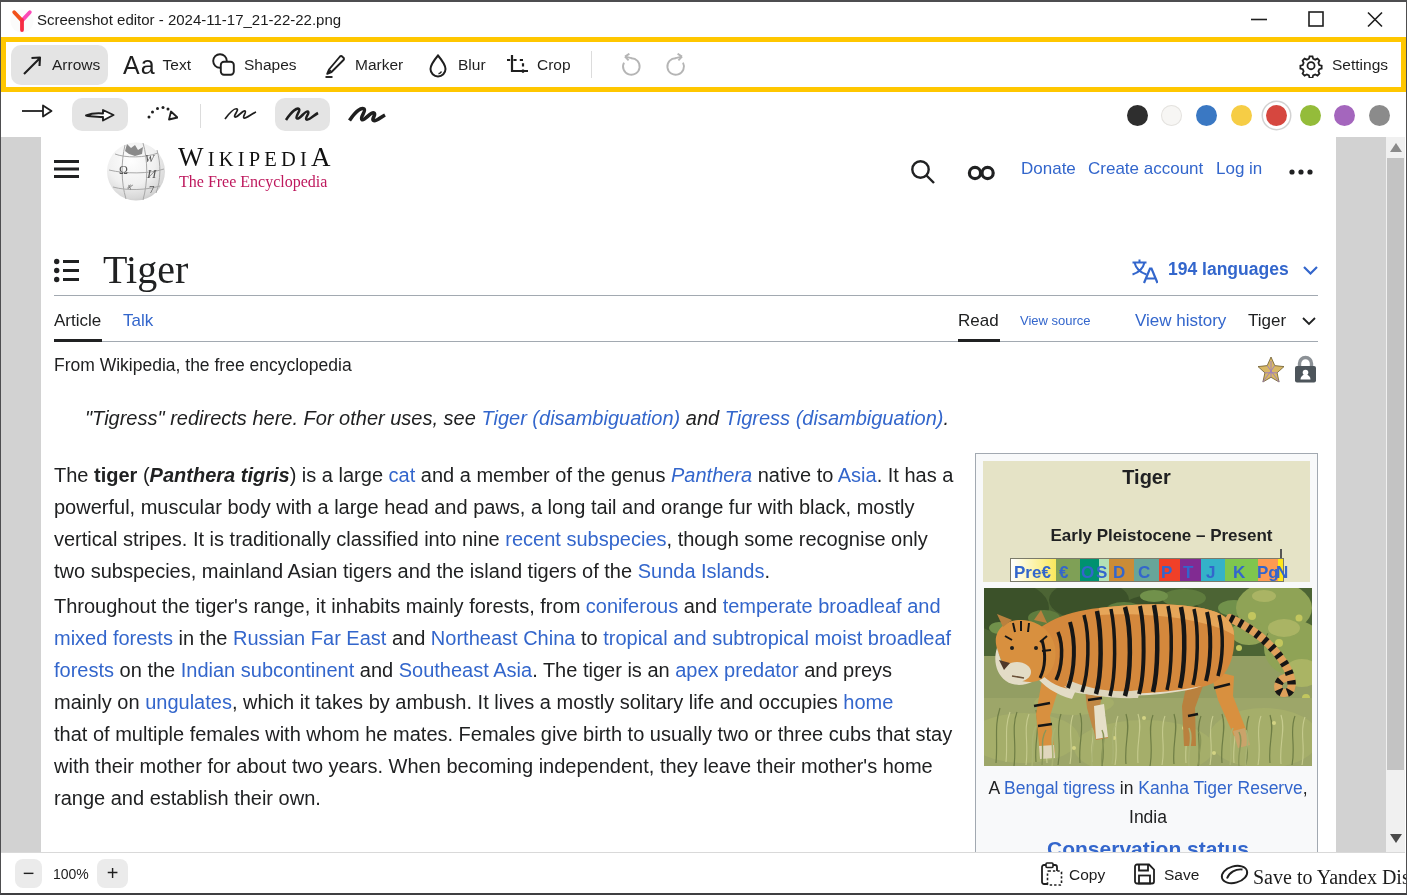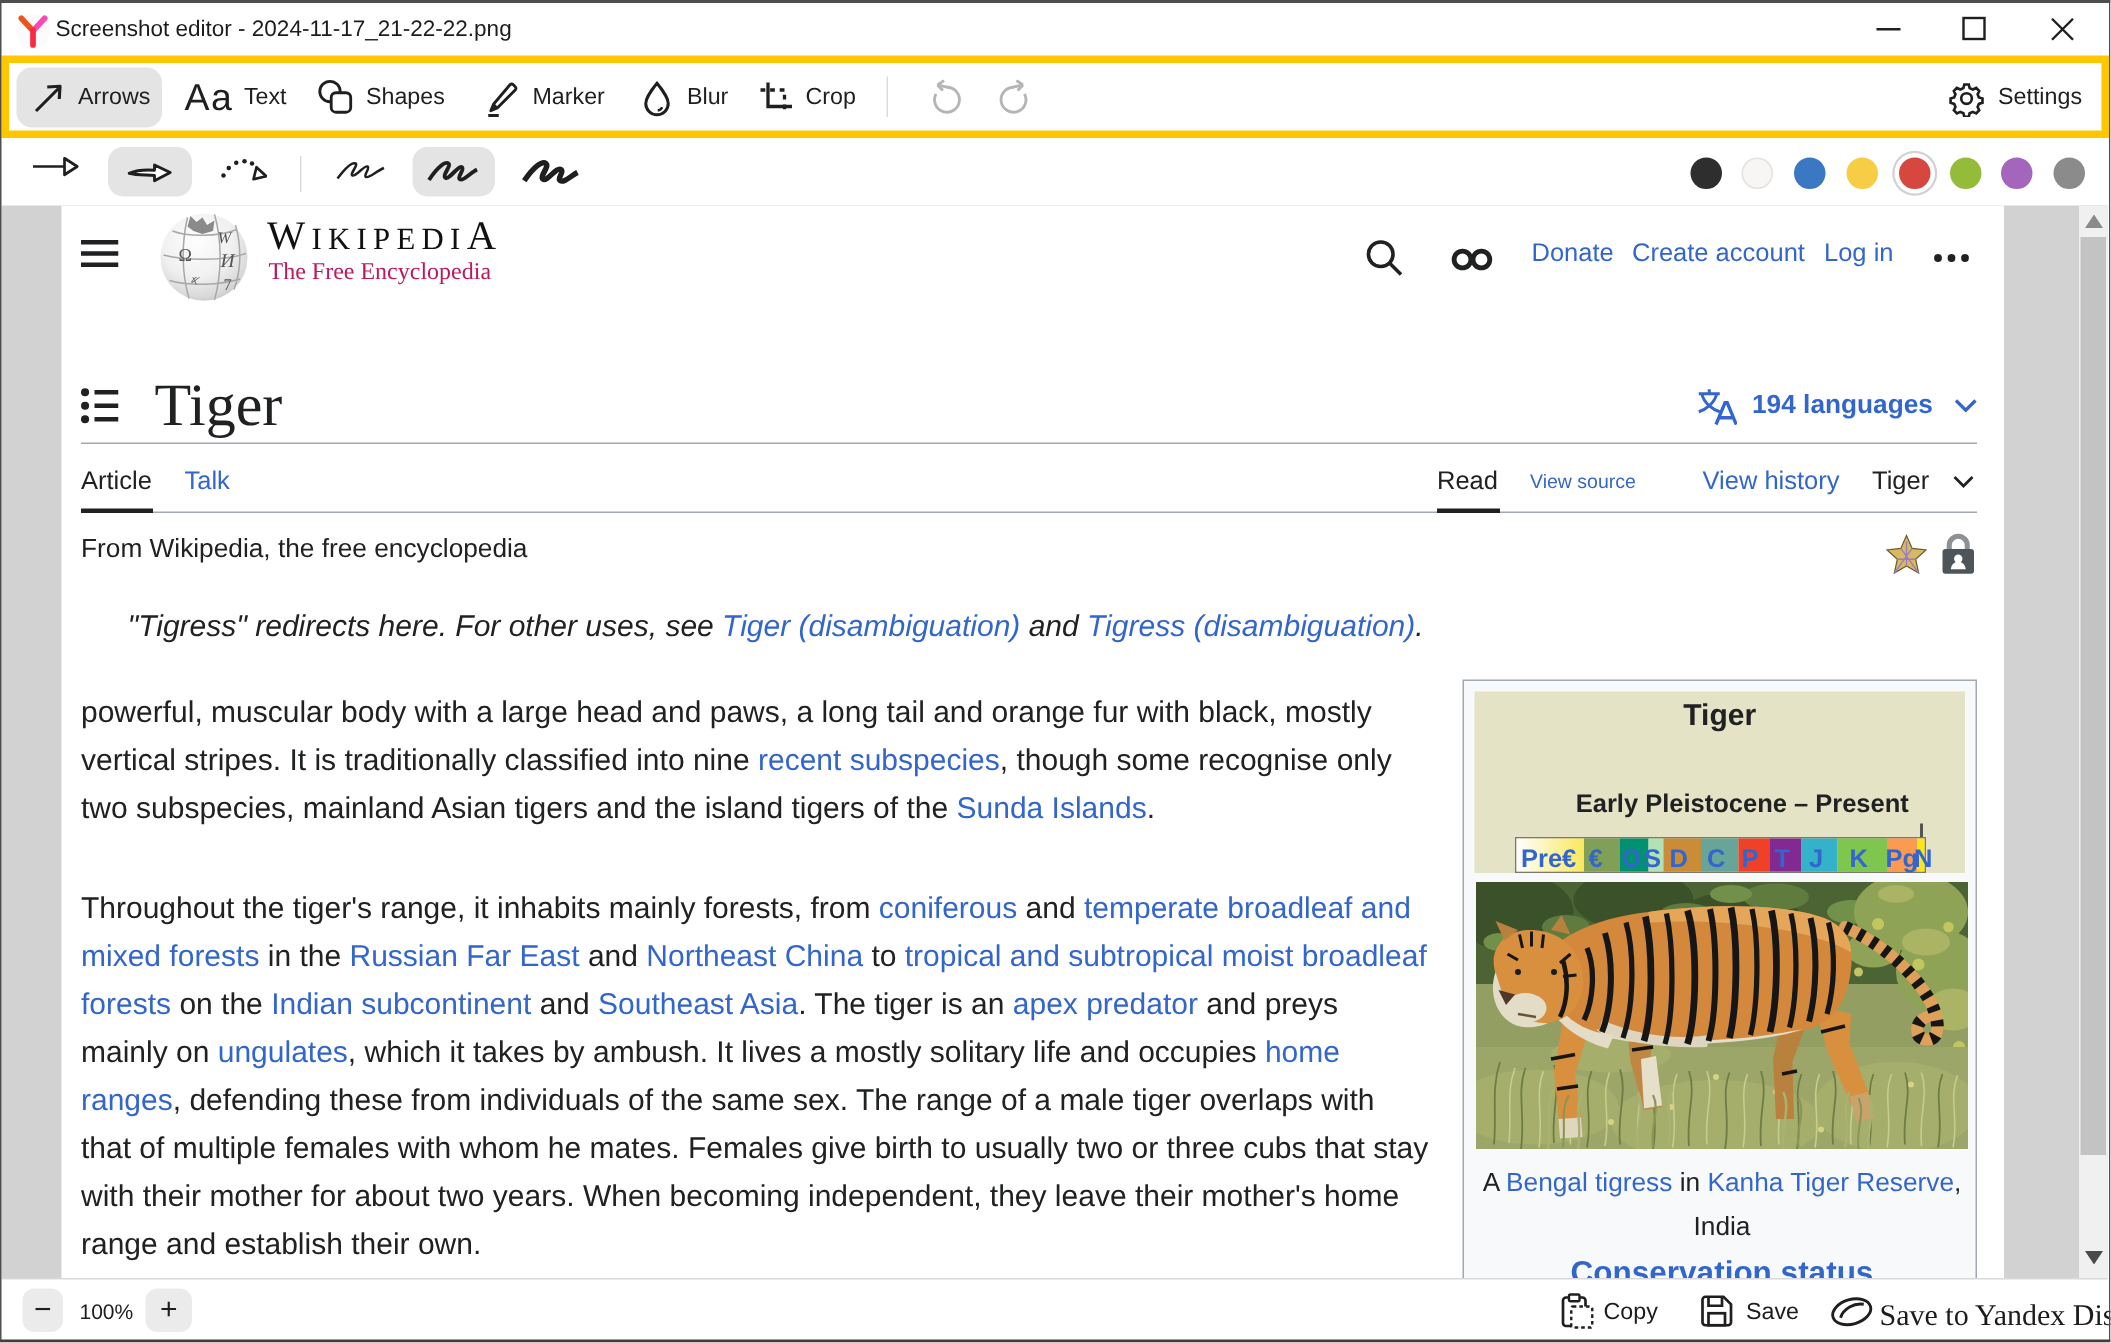--- a/index.html
+++ b/index.html
@@ -264,31 +264,31 @@
       <svg class="abs" style="left:1253px; top:218px;" width="23" height="28" viewBox="0 0 23 28">
         <path d="M5.5 12 L5.5 8.5 a6 6 0 0 1 12 0 L17.5 12" fill="none" stroke="#8c9196" stroke-width="3.4"></path>
         <rect x="1" y="11" width="21" height="16.5" rx="2" fill="#4d555b"></rect>
         <circle cx="11.5" cy="17.5" r="2.8" fill="#fff"></circle>
         <path d="M6.5 24.5 a5 5 0 0 1 10 0 z" fill="#fff"></path>
       </svg>
 
       <div class="abs body-txt" style="left:44px; top:265px; font-style:italic;">"Tigress" redirects here. For other uses, see <a class="wlink">Tiger (disambiguation)</a> and <a class="wlink">Tigress (disambiguation)</a>.</div>
 
       <div class="abs body-txt" style="left:13px; top:322px;">
+        <div>The <b>tiger</b> (<b><i>Panthera tigris</i></b>) is a large <a class="wlink">cat</a> and a member of the genus <a class="wlink"><i>Panthera</i></a> native to <a class="wlink">Asia</a>. It has a</div>
         <div>powerful, muscular body with a large head and paws, a long tail and orange fur with black, mostly</div>
         <div>vertical stripes. It is traditionally classified into nine <a class="wlink">recent subspecies</a>, though some recognise only</div>
         <div>two subspecies, mainland Asian tigers and the island tigers of the <a class="wlink">Sunda Islands</a>.</div>
       </div>
 
       <div class="abs body-txt" style="left:13px; top:453px;">
         <div>Throughout the tiger's range, it inhabits mainly forests, from <a class="wlink">coniferous</a> and <a class="wlink">temperate broadleaf and</a></div>
         <div><a class="wlink">mixed forests</a> in the <a class="wlink">Russian Far East</a> and <a class="wlink">Northeast China</a> to <a class="wlink">tropical and subtropical moist broadleaf</a></div>
         <div><a class="wlink">forests</a> on the <a class="wlink">Indian subcontinent</a> and <a class="wlink">Southeast Asia</a>. The tiger is an <a class="wlink">apex predator</a> and preys</div>
         <div>mainly on <a class="wlink">ungulates</a>, which it takes by ambush. It lives a mostly solitary life and occupies <a class="wlink">home</a></div>
-        <div><a class="wlink">ranges</a>, defending these from individuals of the same sex. The range of a male tiger overlaps with</div>
         <div>that of multiple females with whom he mates. Females give birth to usually two or three cubs that stay</div>
         <div>with their mother for about two years. When becoming independent, they leave their mother's home</div>
         <div>range and establish their own.</div>
       </div>
 
       <div id="infobox">
         <div class="abs ib-c" style="left:7px; top:7px; width:327px; height:121px; background:#e5e3c6;"></div>
         <div class="abs ib-c" style="left:7px; top:12px; width:327px; font-size:20px; line-height:23px; font-weight:bold;">Tiger</div>
         <div class="abs ib-c" style="left:7px; top:72px; width:357px; font-size:17px; line-height:20px; font-weight:bold;">Early Pleistocene – Present</div>
         <div class="abs" style="left:34px; top:104px; width:274px; height:24px; border:1px solid #7a7a6a; display:flex;">

